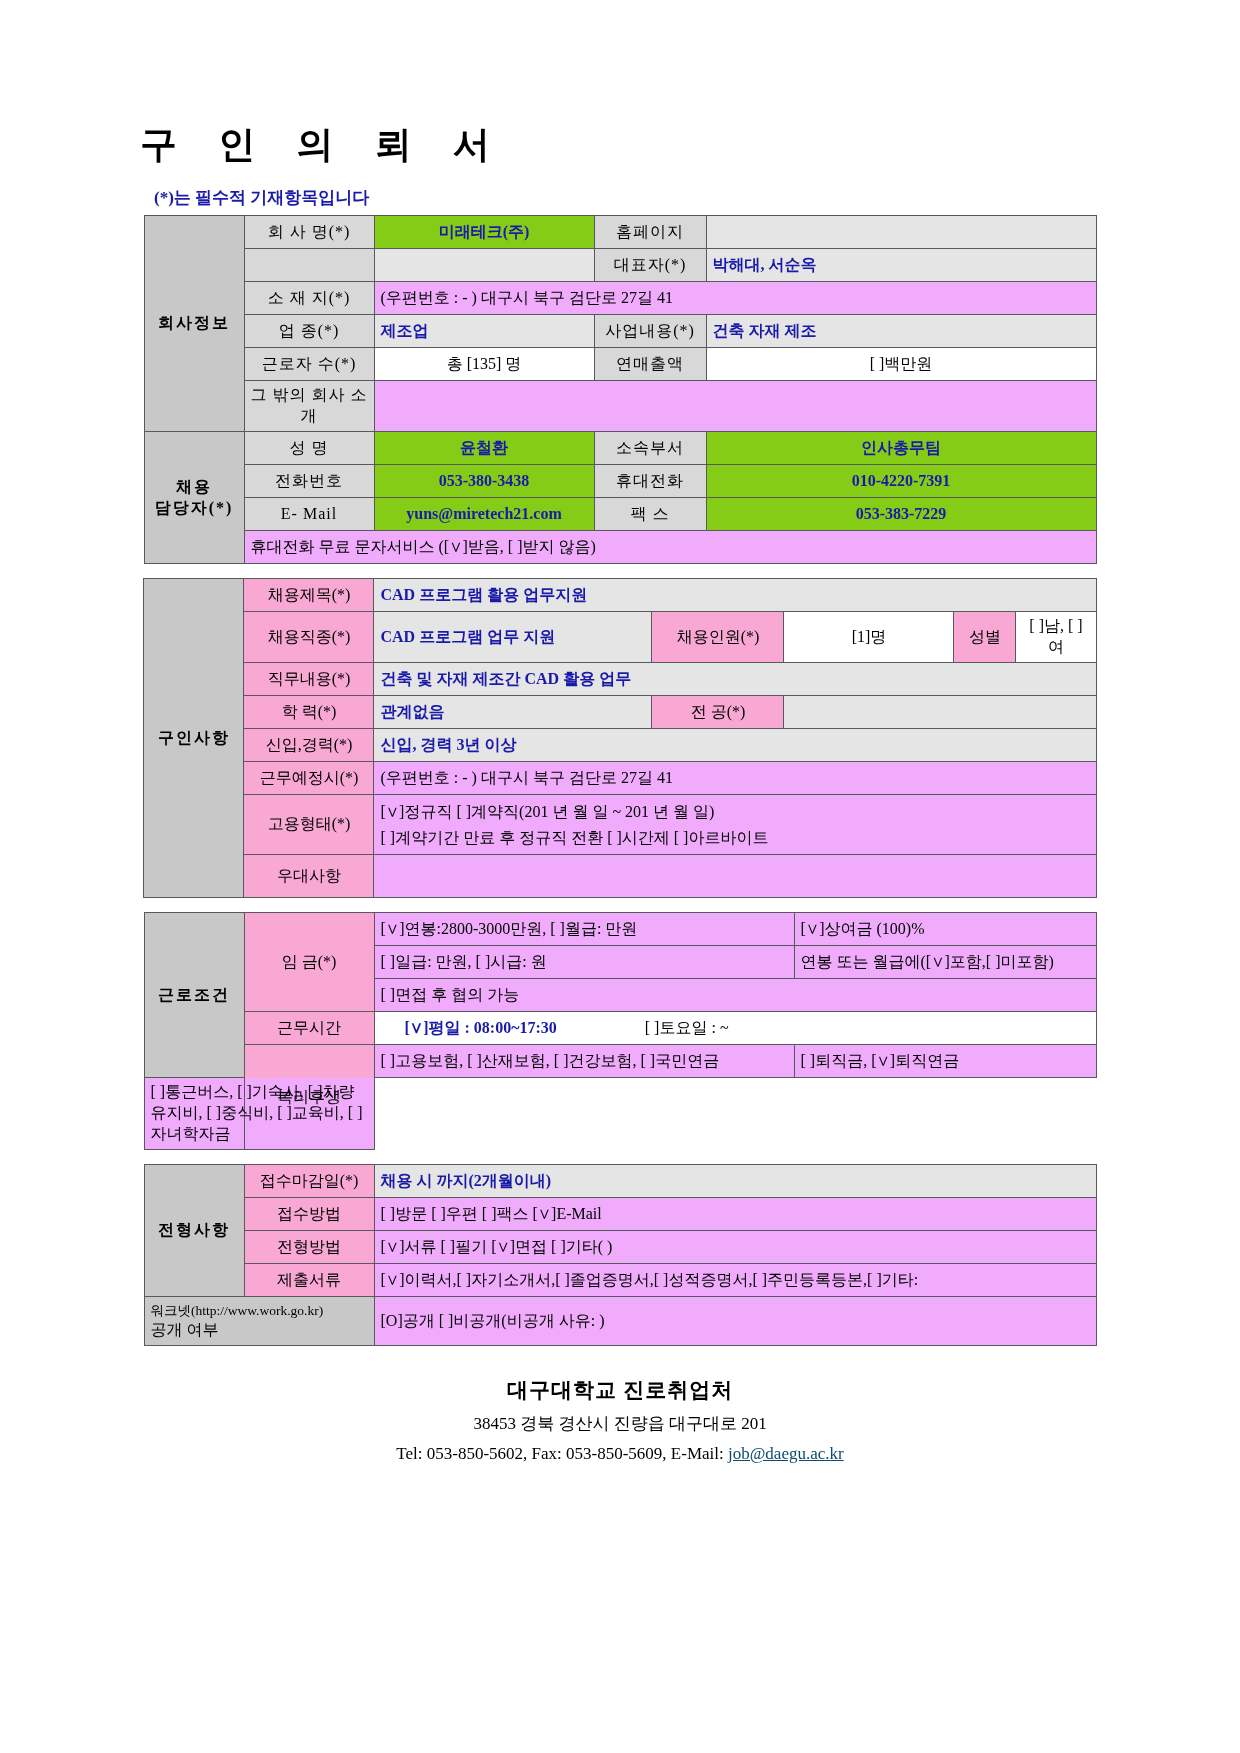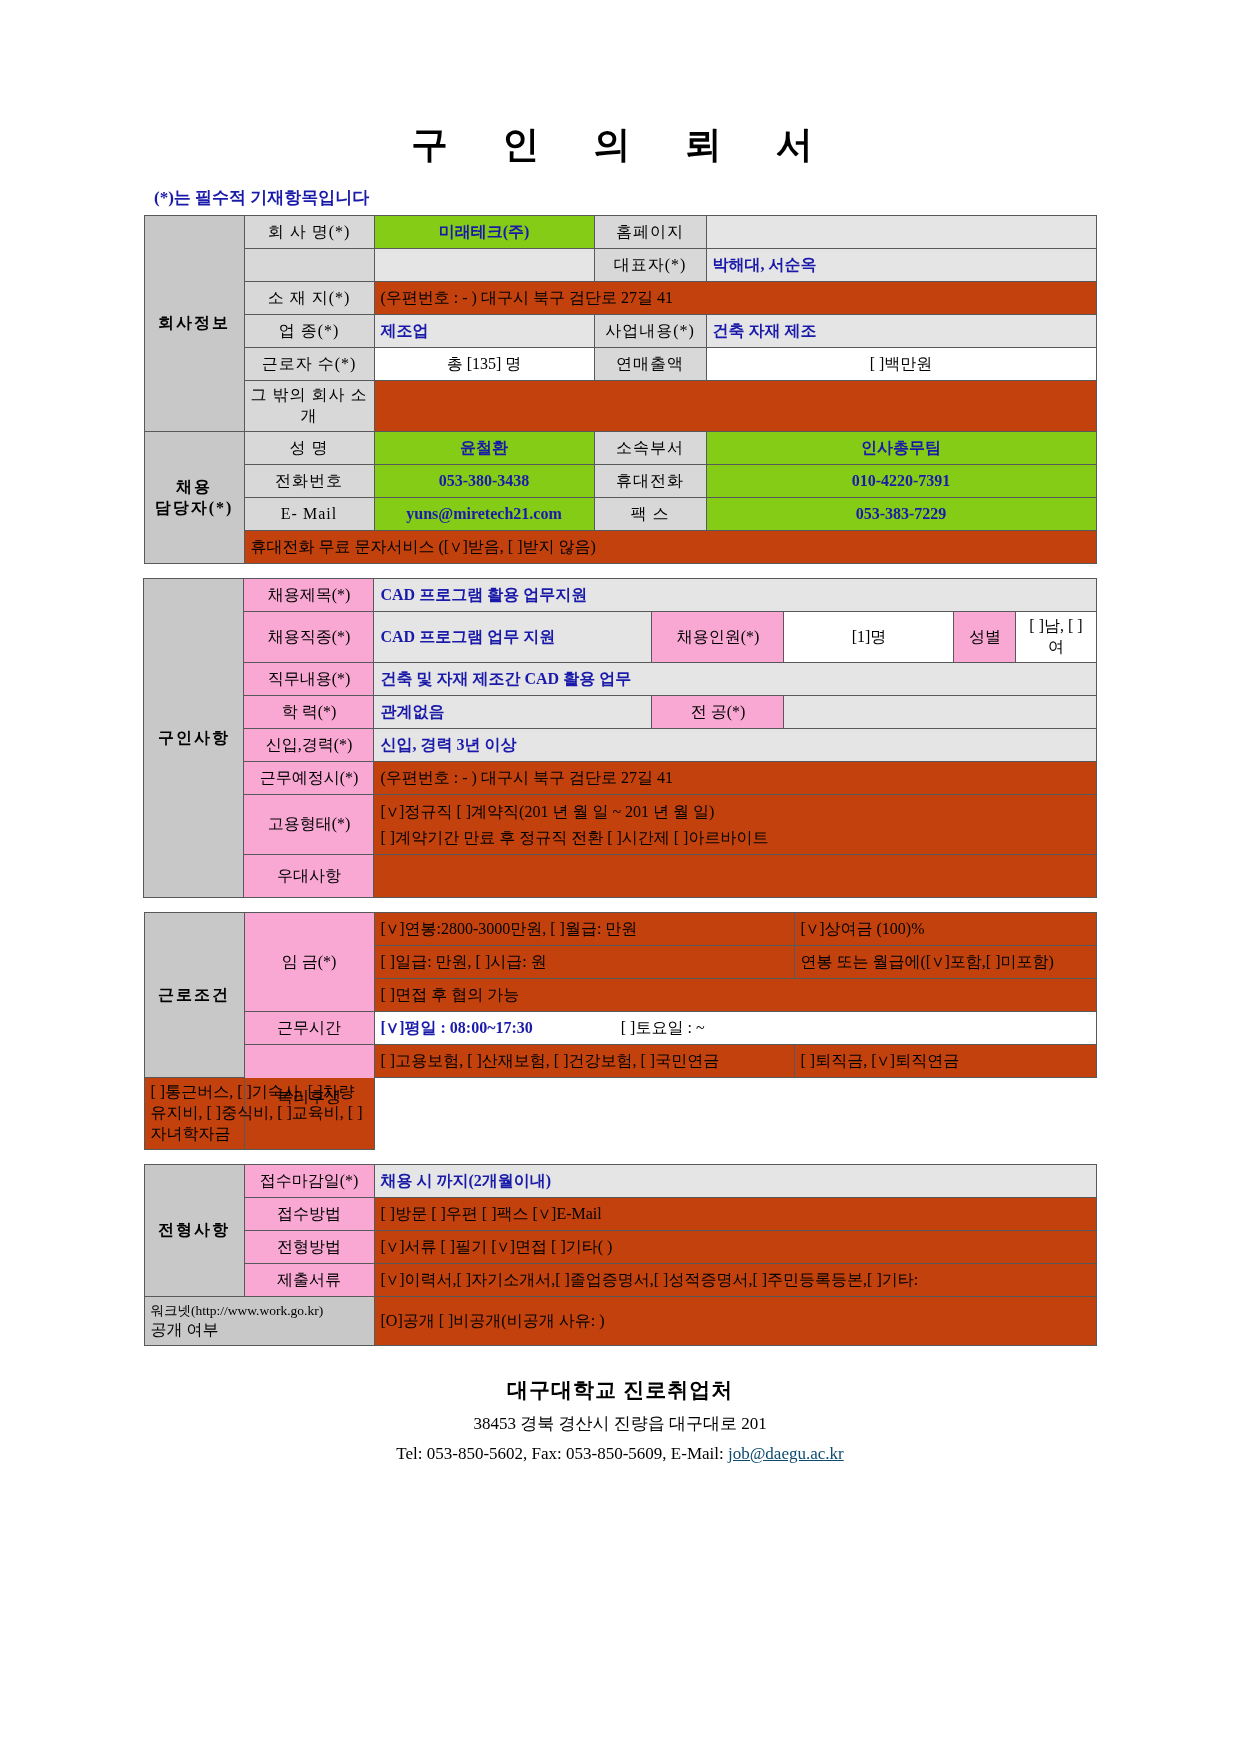--- a/index.html
+++ b/index.html
@@ -15,26 +15,25 @@
     position: relative;
   }
   .page {
     width: 1240px;
     height: 1753px;
     box-sizing: border-box;
     padding: 120px 140px 40px 140px;
     position: relative;
   }
   .doc-title {
-    text-align: center;
     font-size: 37px;
     font-weight: bold;
     letter-spacing: 16px;
     margin: 0 0 16px 0;
-    font-family: Liberation Mono, monospace;
+    font-family: Liberation Serif, serif;
   }
   .required-note {
     font-size: 17px;
     color: #1a1aaa;
     font-weight: bold;
     margin: 12px 0 6px 14px;
   }
   table.sheet {
     border-collapse: collapse;
     width: 952px;
@@ -73,34 +72,34 @@
     font-weight: bold;
     padding-left: 10px;
   }
   .val-c {
     background: #84cc16;
     color: #1a1aaa;
     font-weight: bold;
     text-align: center;
   }
   .plain {
-    background: #c2410c;
+    background: #f0abfc;
     color: #000;
     padding-left: 10px;
   }
   .plain-c {
     background: #fff;
     color: #000;
     text-align: center;
   }
   .mixed {
     background: #fff;
     padding-left: 10px;
   }
-  .blue { color: #1a1aaa; font-weight: bold; }
+  .blue { color: #1a1aaa; font-weight: bold; margin-left: 24px; }
   .sp { display: inline-block; }
   .footer {
     text-align: center;
     margin-top: 26px;
     font-size: 17px;
     line-height: 1.75;
   }
   .footer .org {
     font-size: 21px;
     font-weight: bold;

